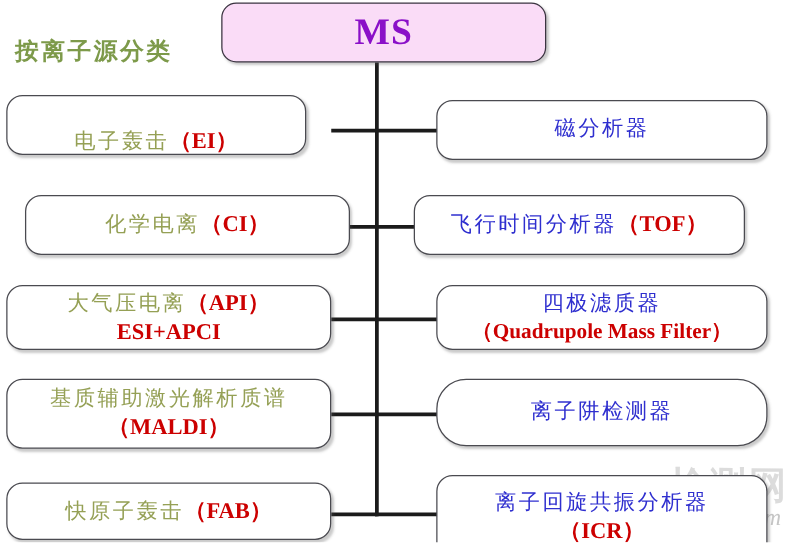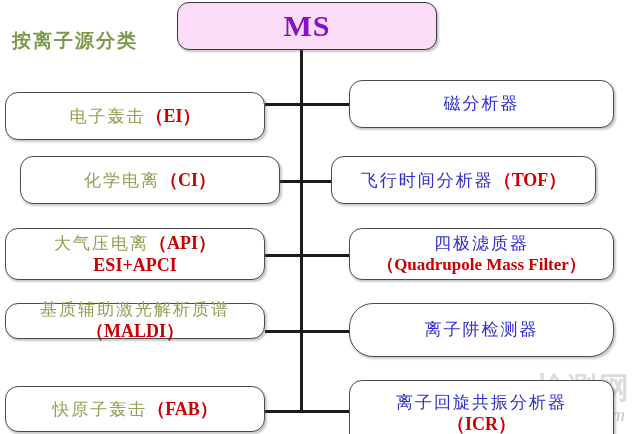--- a/index.html
+++ b/index.html
@@ -156,21 +156,21 @@
   <div class="line branch" style="left:265px; top:330px; width:37px;"></div>
   <div class="line branch" style="left:300px; top:330px; width:50px;"></div>
 
   <div class="line branch" style="left:265px; top:410px; width:37px;"></div>
   <div class="line branch" style="left:300px; top:410px; width:50px;"></div>
 
   <div class="node node-root" style="left:177px; top:2px; width:260px; height:48px;">
     <span class="t-root">MS</span>
   </div>
 
-  <div class="node" style="left:5px; top:92px; width:260px; height:48px;">
+  <div class="node" style="left:5px; top:76px; width:240px; height:48px;justify-content:flex-end;">
     <div class="row">
       <span class="t-cn-left">电子轰击</span>
       <span class="t-abbr">（EI）</span>
     </div>
   </div>
 
   <div class="node" style="left:20px; top:156px; width:260px; height:48px;">
     <div class="row">
       <span class="t-cn-left">化学电离</span>
       <span class="t-abbr">（CI）</span>
@@ -180,21 +180,21 @@
   <div class="node" style="left:5px; top:228px; width:260px; height:52px;">
     <div class="row">
       <span class="t-cn-left">大气压电离</span>
       <span class="t-abbr">（API）</span>
     </div>
     <div class="row line2">
       <span class="t-abbr">ESI+APCI</span>
     </div>
   </div>
 
-  <div class="node" style="left:5px; top:303px; width:260px; height:36px;">
+  <div class="node" style="left:5px; top:303px; width:260px; height:56px;">
     <div class="row">
       <span class="t-cn-left">基质辅助激光解析质谱</span>
     </div>
     <div class="row line2">
       <span class="t-abbr">（MALDI）</span>
     </div>
   </div>
 
   <div class="node" style="left:5px; top:386px; width:260px; height:46px;">
     <div class="row">

